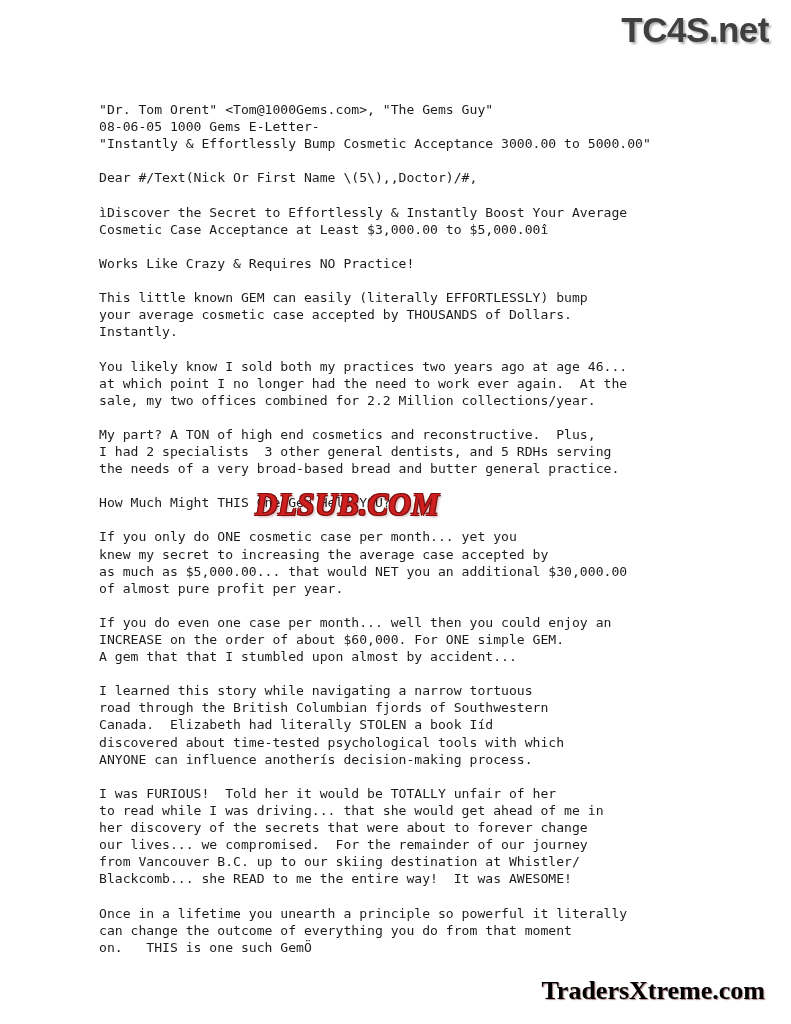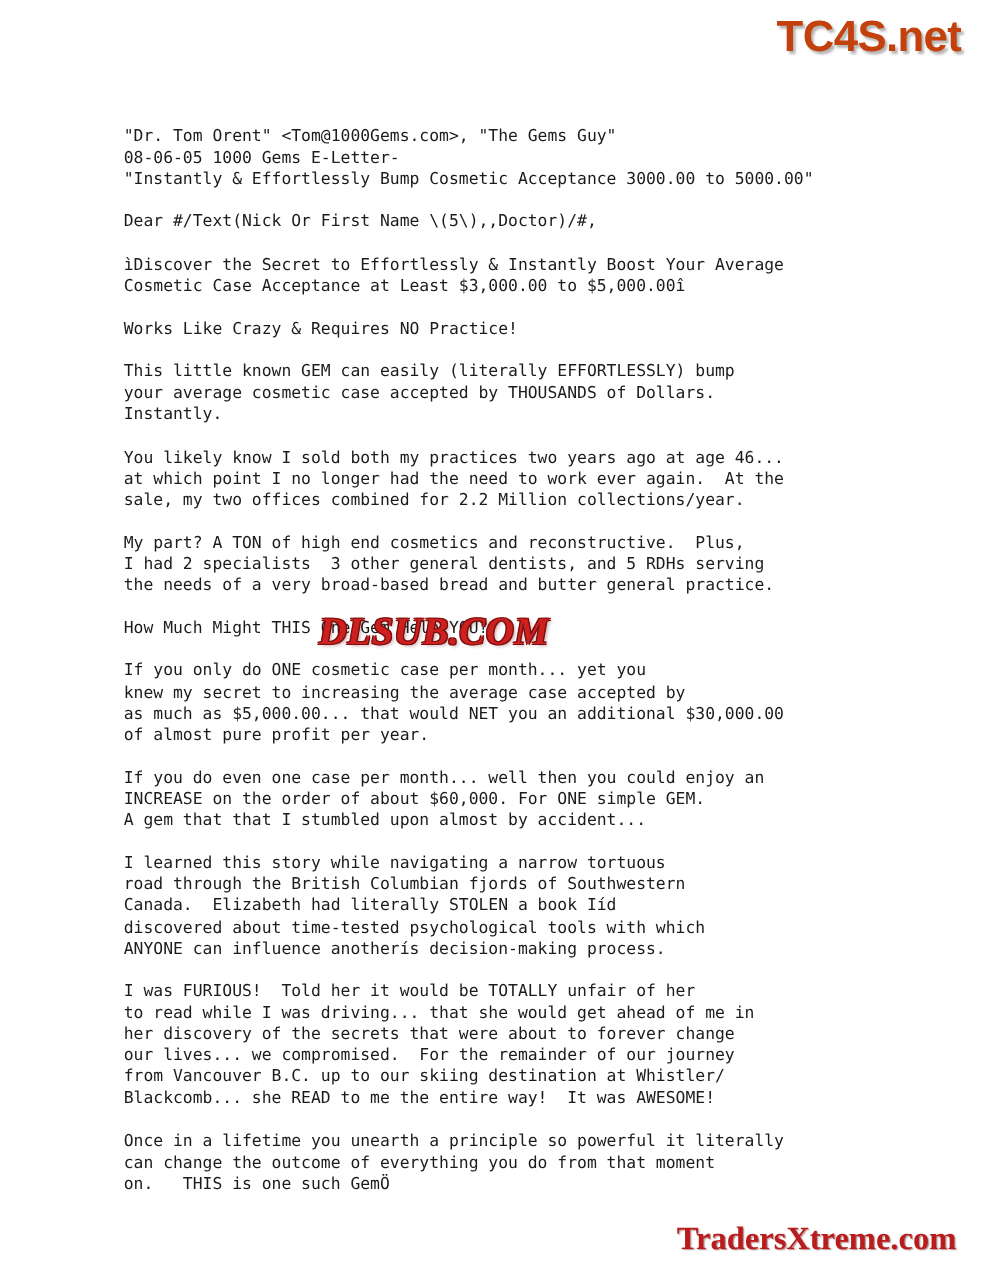--- a/index.html
+++ b/index.html
@@ -20,32 +20,32 @@
     height: 1024px;
     box-sizing: border-box;
   }
   .watermark-top {
     position: absolute;
     top: 10px;
     right: 22px;
     font-family: "Liberation Sans", sans-serif;
     font-size: 35px;
     font-weight: bold;
-    color: #c2410c;
+    color: #404040;
     letter-spacing: -0.5px;
     text-shadow: 2px 2px 2px rgba(120,120,120,0.55);
   }
   .watermark-bottom {
     position: absolute;
     bottom: 18px;
     right: 26px;
     font-family: "Liberation Serif", serif;
     font-size: 26px;
     font-weight: bold;
-    color: #b91c1c;
+    color: #000000;
     text-shadow: 1px 1px 1px rgba(90,0,0,0.45);
   }
   .letter-body {
     position: absolute;
     left: 99px;
     top: 88px;
     width: 610px;
     font-size: 13.1px;
     line-height: 17.1px;
     color: #1c1c1c;

